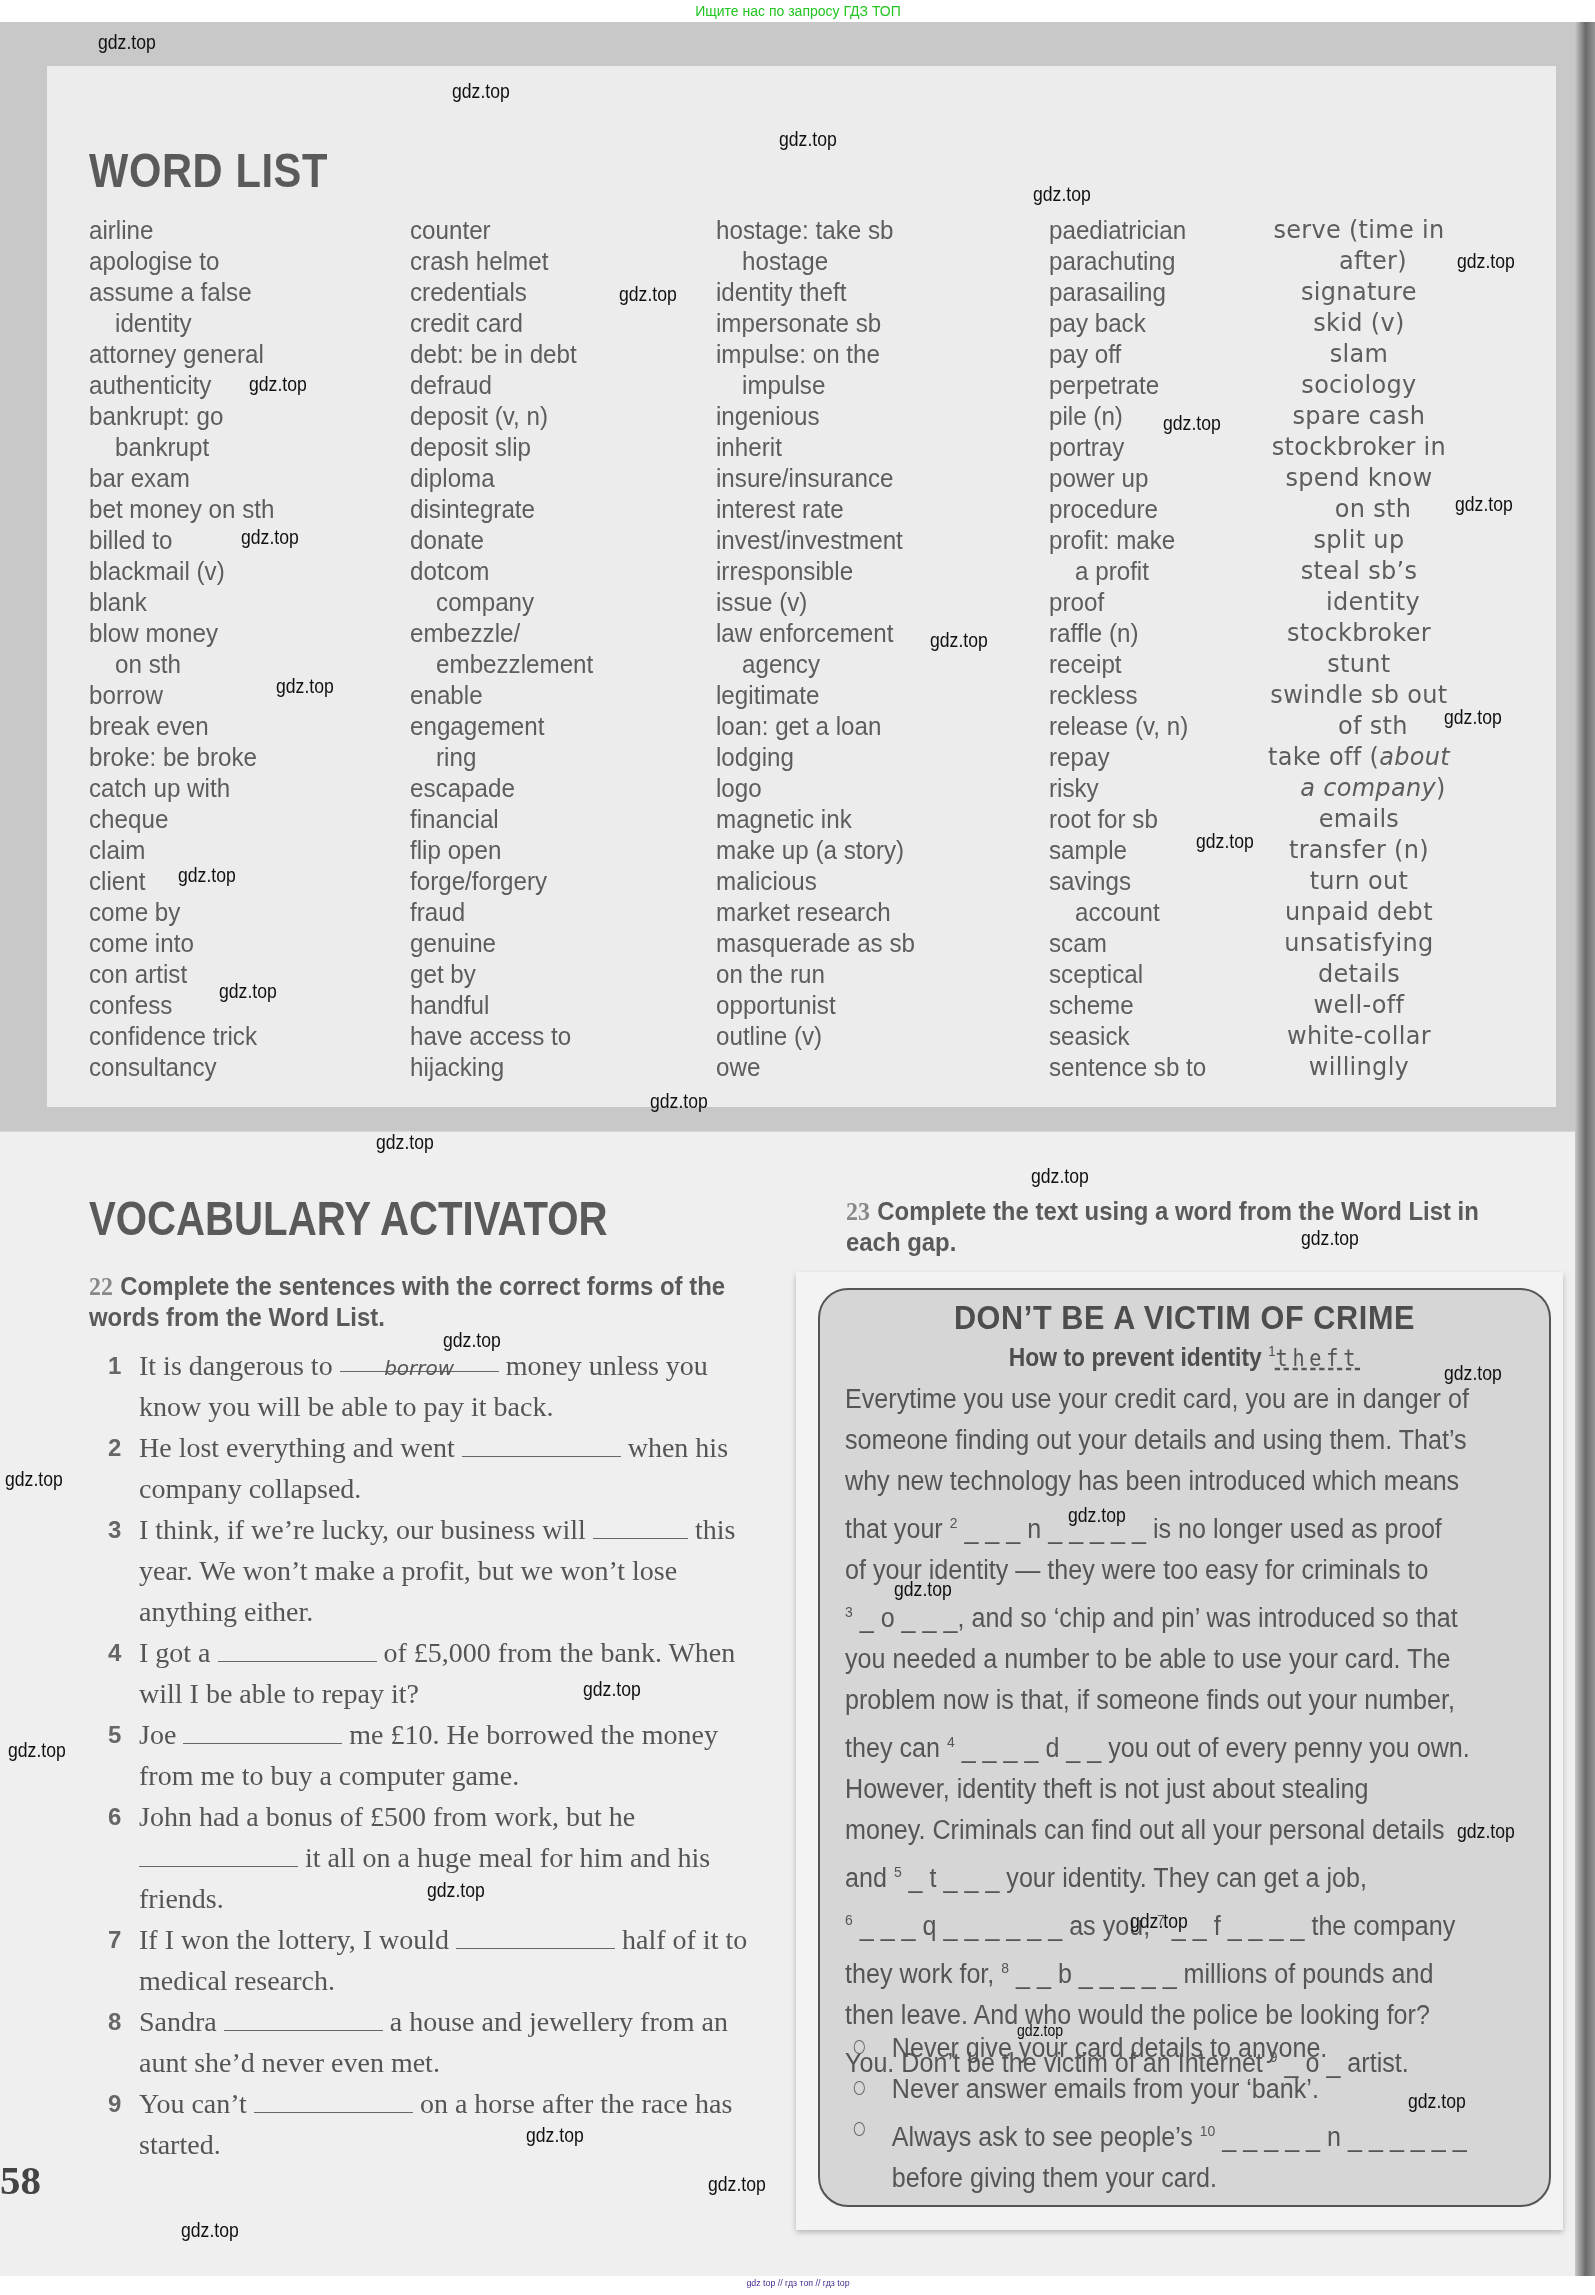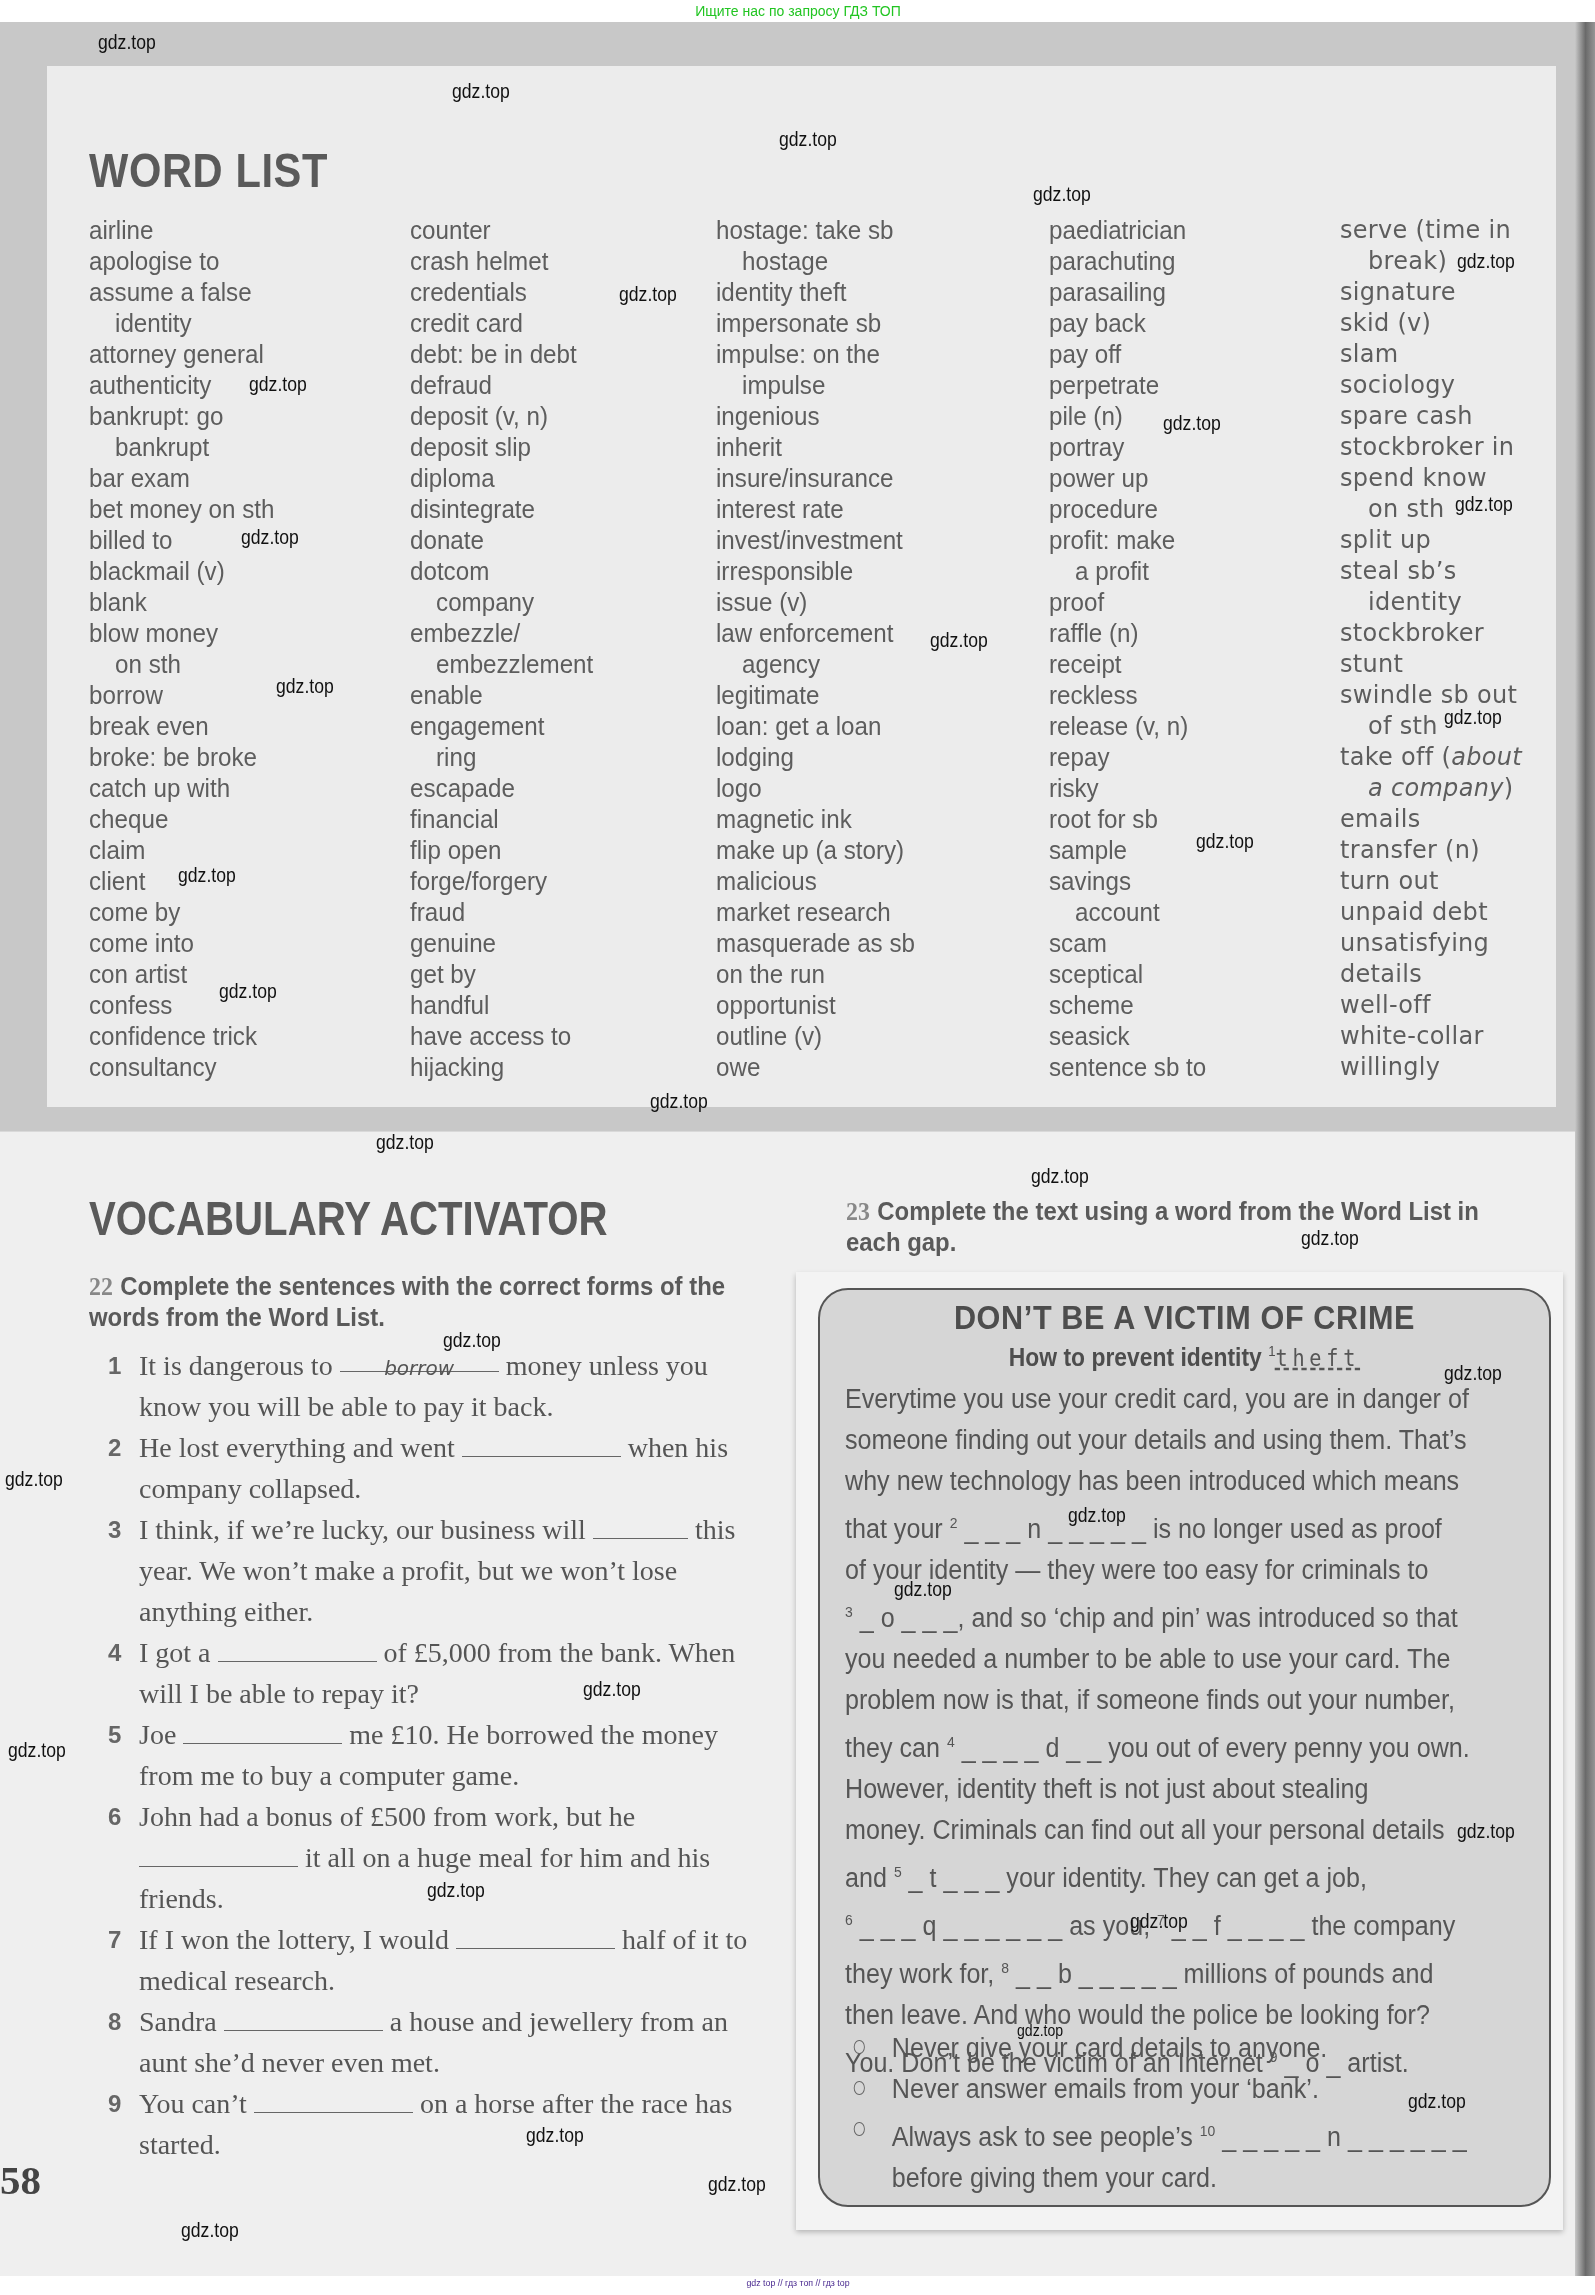--- a/index.html
+++ b/index.html
@@ -164,23 +164,23 @@
     <div>root for sb</div>
     <div>sample</div>
     <div>savings</div>
     <div class="ind">account</div>
     <div>scam</div>
     <div>sceptical</div>
     <div>scheme</div>
     <div>seasick</div>
     <div>sentence sb to</div>
   </div>
-<div class="col col5" id="col4" style="left:1340px;">
+<div class="col col5" id="col4" style="left:1268px;text-align:center;">
     <div>serve (time in</div>
-    <div class="ind">break)</div>
+    <div class="ind">after)</div>
     <div>signature</div>
     <div>skid (v)</div>
     <div>slam</div>
     <div>sociology</div>
     <div>spare cash</div>
     <div>stockbroker in</div>
     <div>spend know</div>
     <div class="ind">on sth</div>
     <div>split up</div>
     <div>steal sb’s</div>

